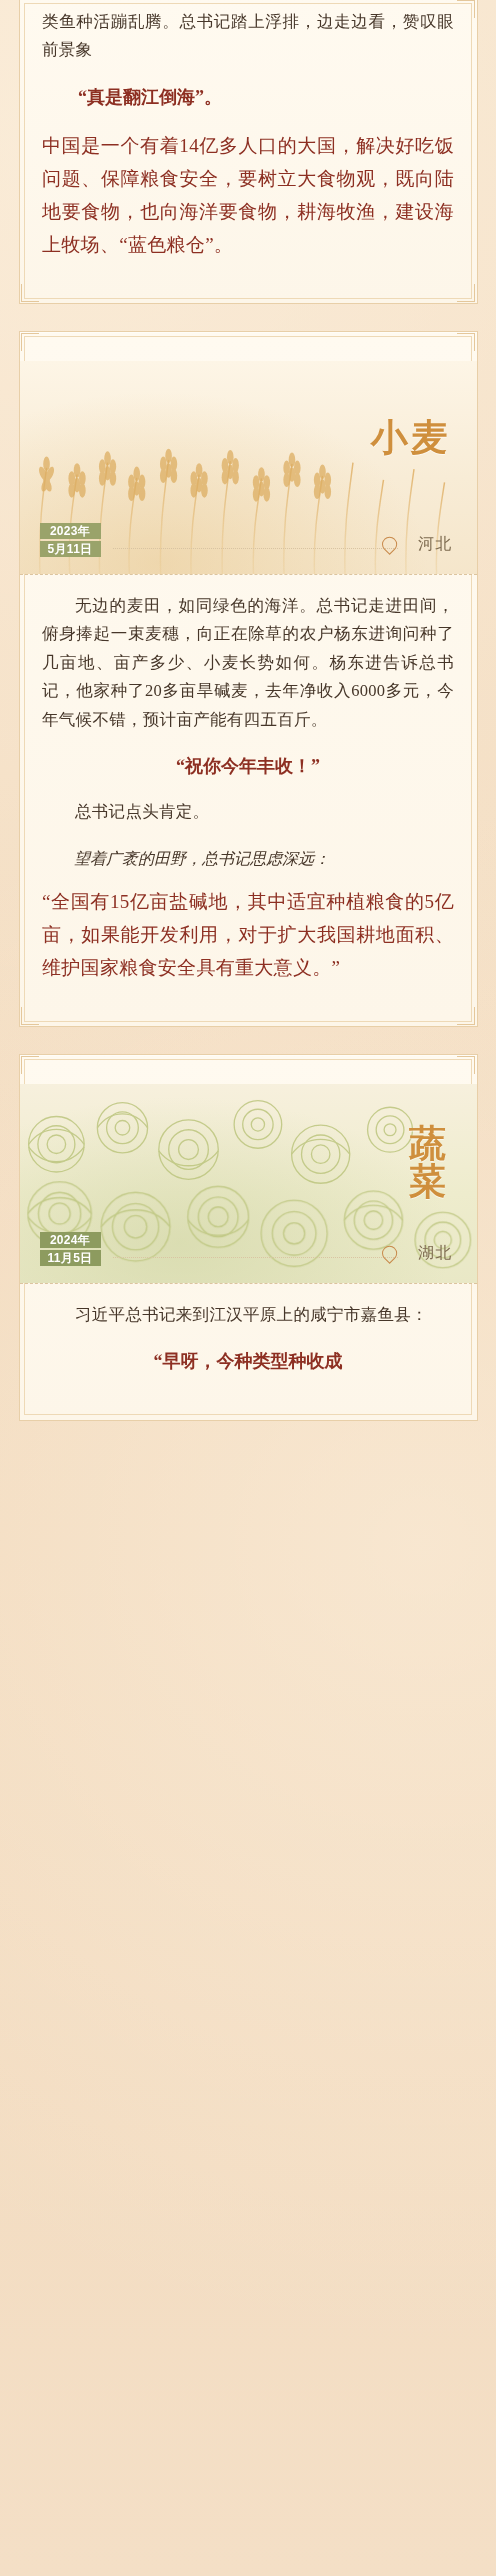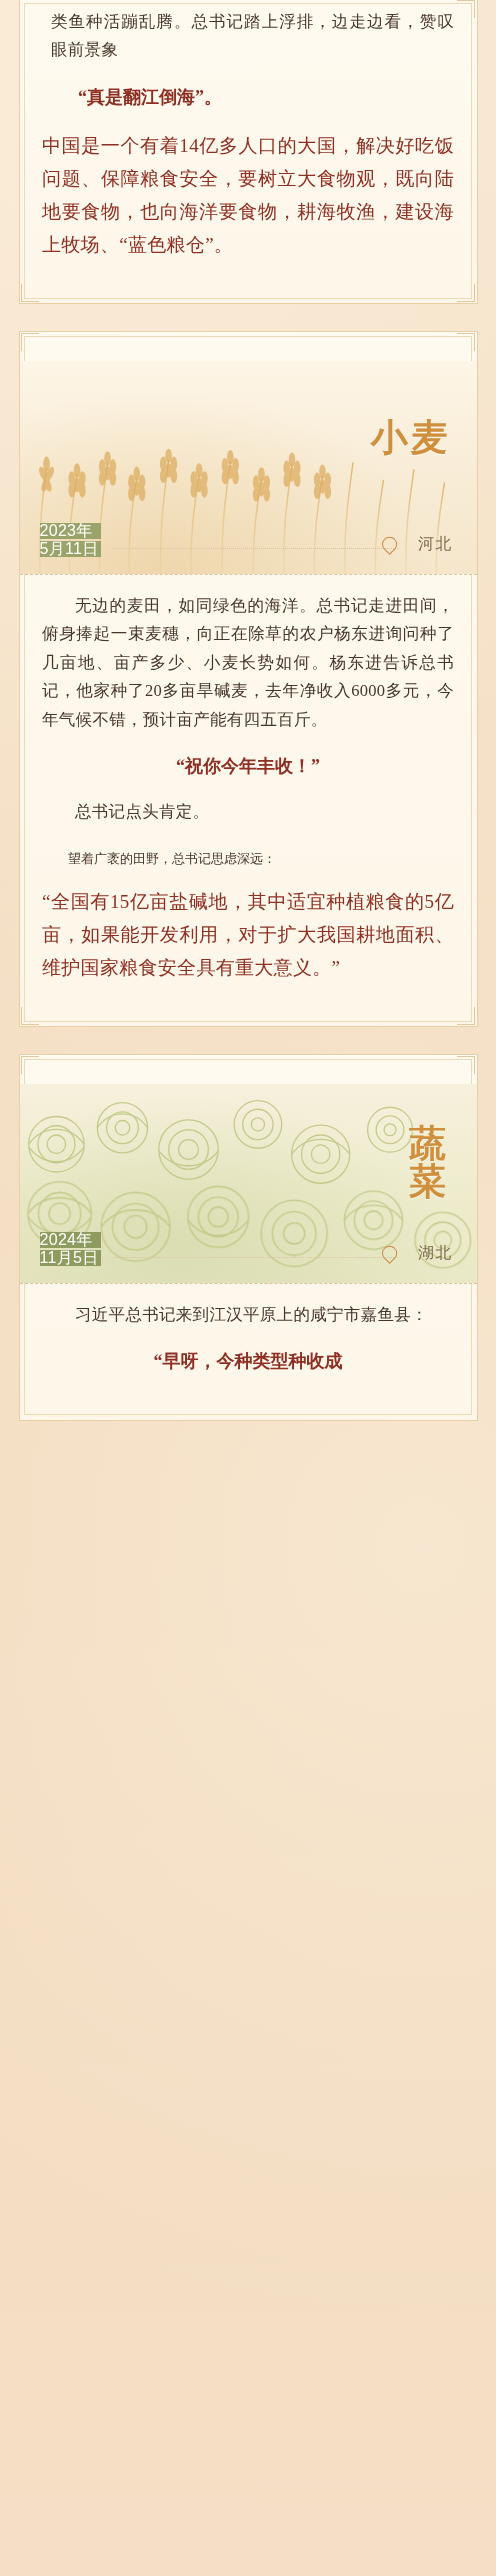--- a/index.html
+++ b/index.html
@@ -58,21 +58,21 @@
   
   p.body {
     margin: 0 0 17px 0;
     font-size: 16.5px;
     line-height: 28.5px;
     letter-spacing: 0.3px;
     text-align: justify;
     text-indent: 2em;
     color: #463629;
   }
-  p.body.noindent { text-indent: 0; margin-left: 9px; }
+  p.body.noindent { text-indent: 0; }
   p.quote {
     margin: 0 0 17px 0;
     font-size: 18px;
     line-height: 30px;
     font-weight: bold;
     color: #8d2f22;
     text-indent: 2em;
   }
   p.quote.center { text-indent: 0; text-align: center; }
   p.bigquote {
@@ -80,24 +80,25 @@
     font-size: 19px;
     line-height: 33px;
     font-weight: normal;
     color: #8d2f22;
     text-align: justify;
     text-indent: 0;
     letter-spacing: 0.3px;
   }
   p.lead {
     margin: 0 0 12px 0;
-    font-size: 13px;
+    font-size: 16px;
     line-height: 29px;
     color: #463629;
     text-indent: 2em;
+    font-style: italic;
   }
 
   
   .card-top {
     margin-top: -2.6px;
   }
   .card-top .card-body { padding-top: 9.3px; }
 
   
   .hero {
@@ -147,24 +148,26 @@
     left: 20px;
     bottom: 14.6px;
     width: 61px;
   }
   .date-badge .d-year,
   .date-badge .d-day {
     display: block;
     background: #9aa36a;
     color: #fff;
     font-family: "Liberation Sans", sans-serif;
-    font-size: 16px;
+    font-size: 12px;
     line-height: 16px;
+    text-align: center;
     margin-bottom: 2px;
     letter-spacing: 0.3px;
+    font-weight: bold;
   }
   .date-badge.veg .d-year,
   .date-badge.veg .d-day { background: #8d9b5f; }
 
   .loc {
     position: absolute;
     right: 24px;
     bottom: 18.5px;
     display: flex;
     align-items: center;

